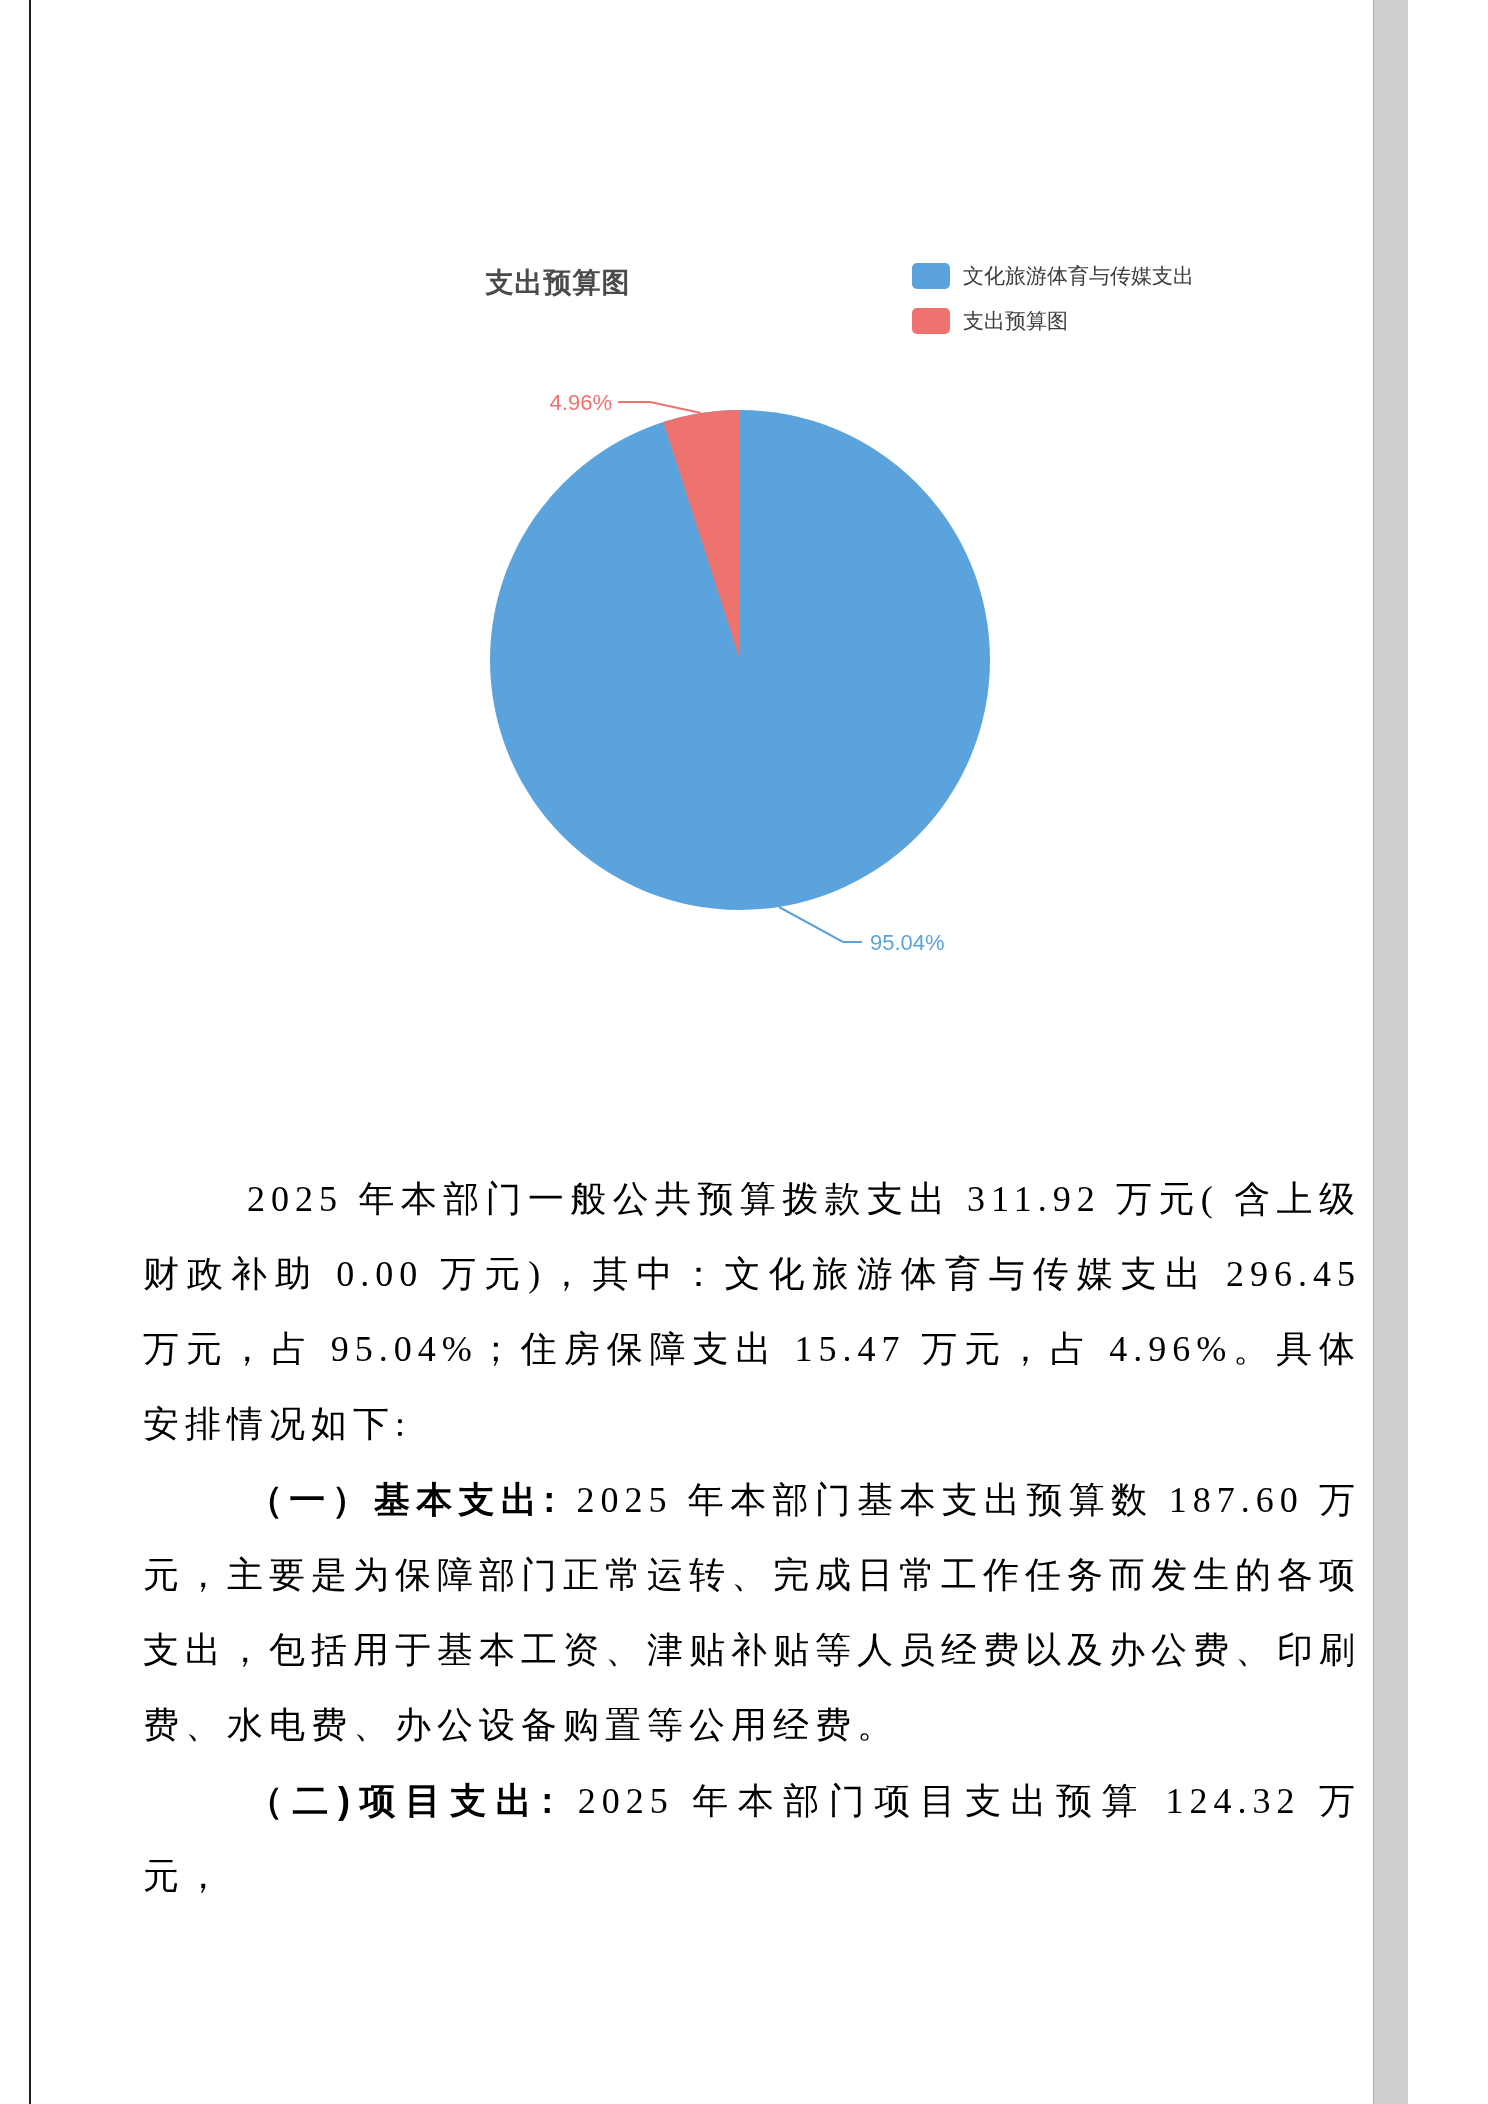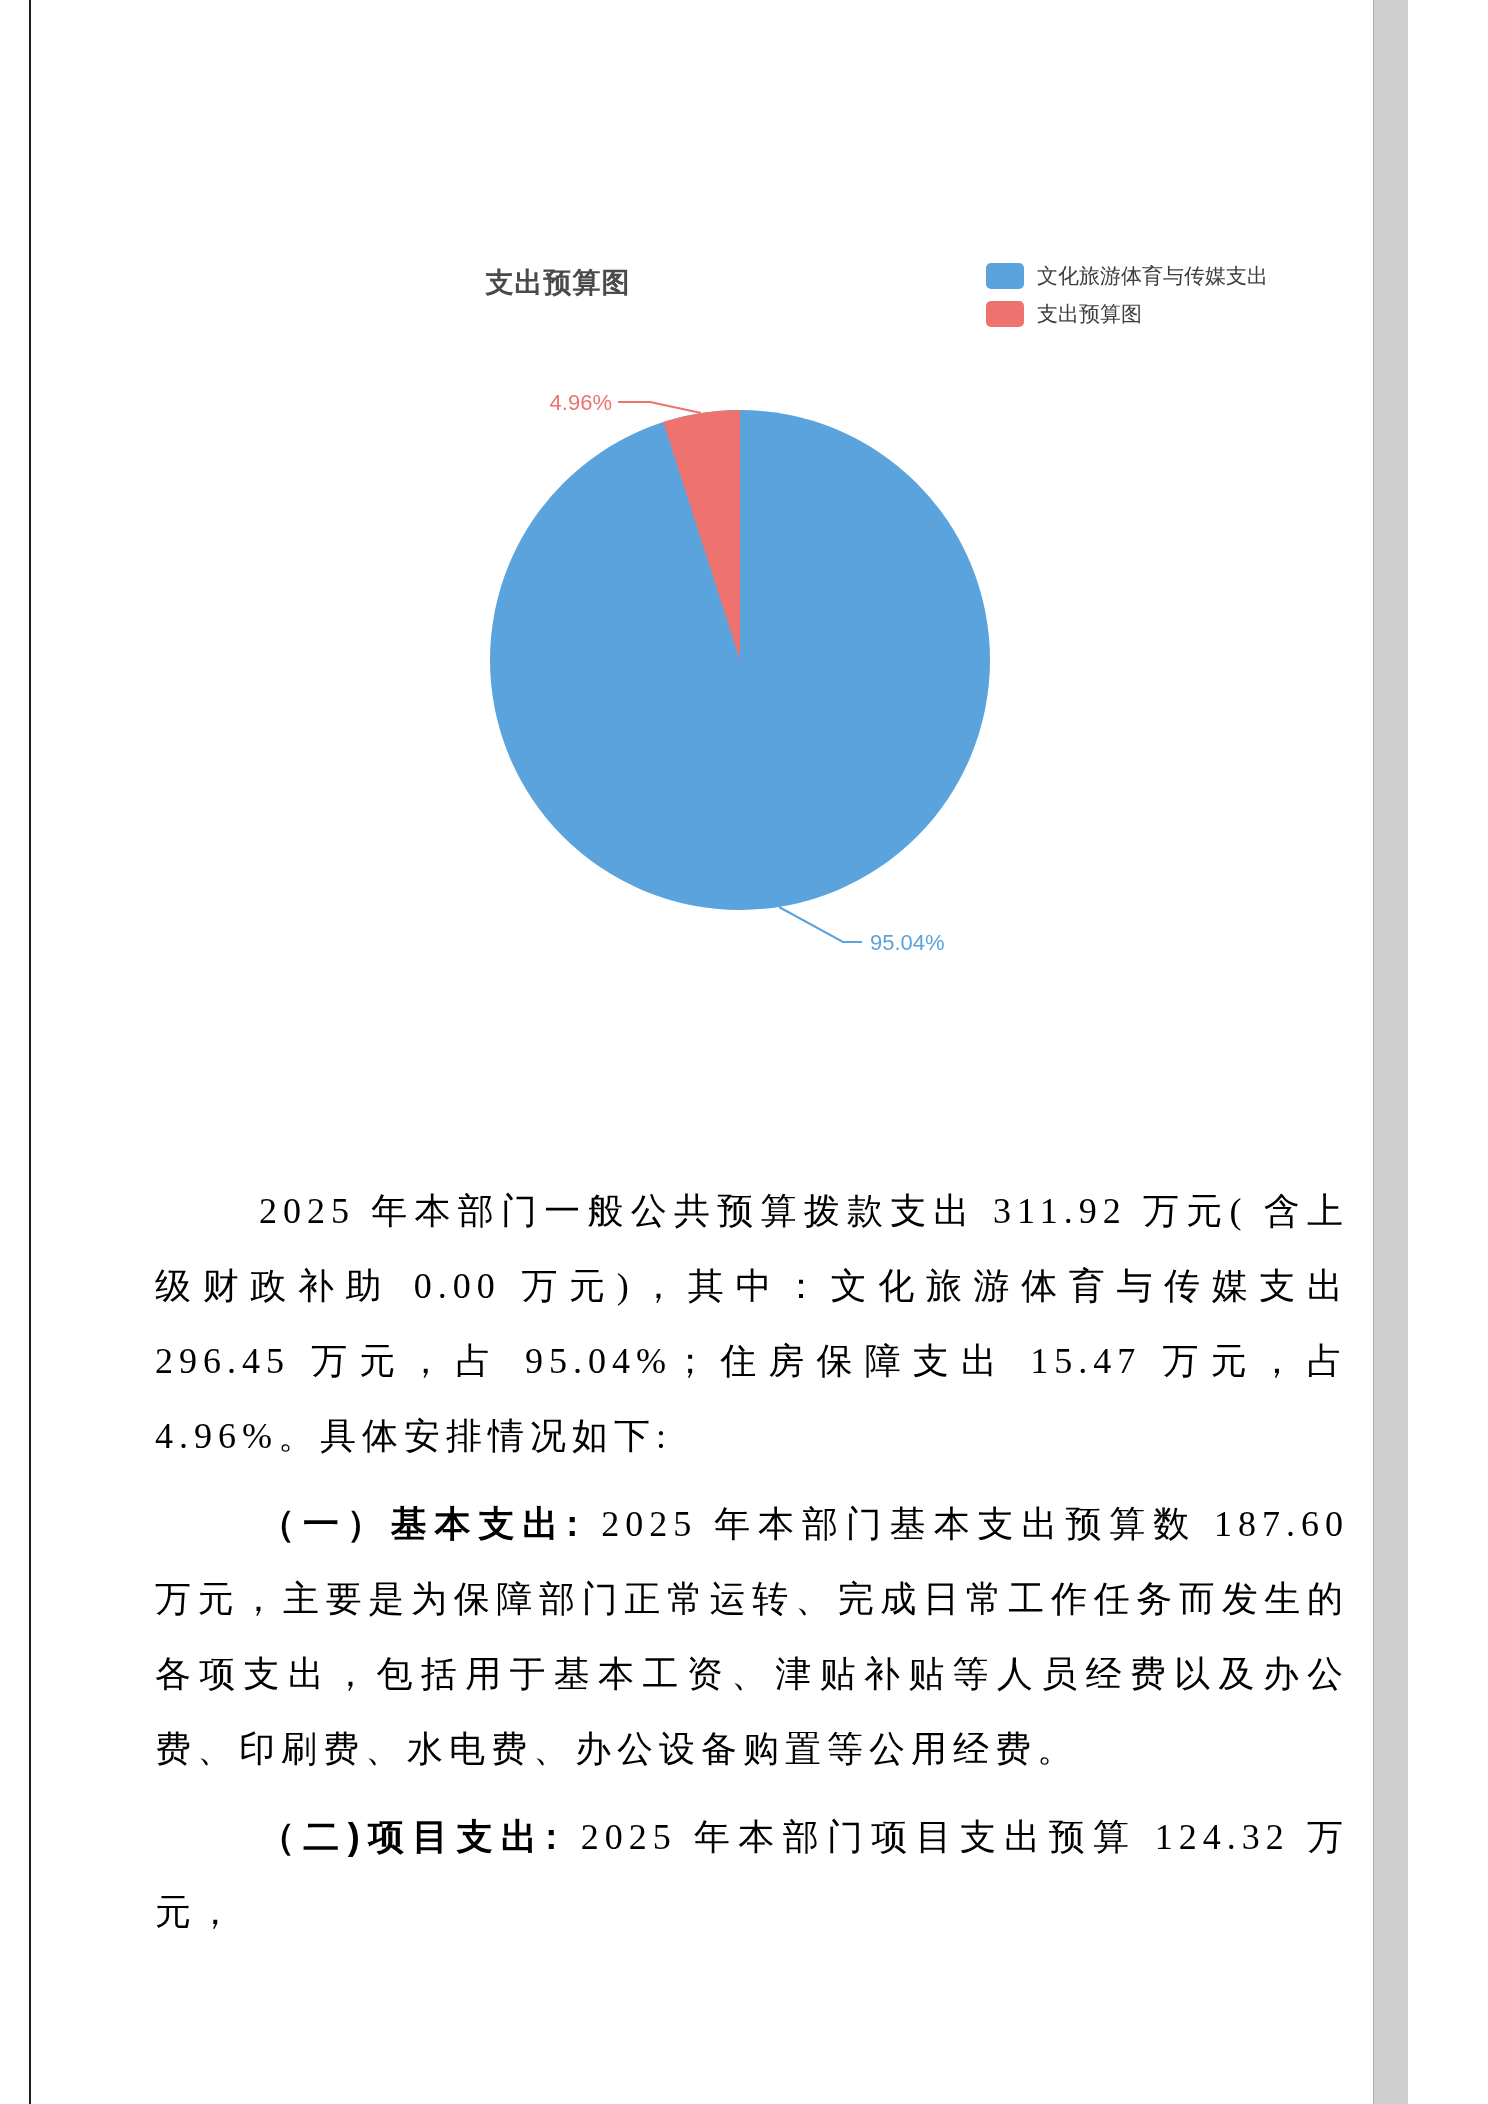--- a/index.html
+++ b/index.html
@@ -12,40 +12,40 @@
   }
   .right-strip {
     position:absolute; right:0; top:0; width:35px; height:2104px;
     background:#cfcfcf; border-left:1px solid #aeaeae; box-sizing:border-box;
   }
   .chart-title {
     position:absolute; left:437px; top:264px; width:242px; text-align:center;
     font-size:28px; font-weight:bold; color:#4a4a4a; letter-spacing:1px;
   }
   .legend {
-    position:absolute; left:986px; top:262px; display:flex; flex-direction:column; gap:10px;
+    position:absolute; left:912px; top:262px; display:flex; flex-direction:column; gap:17px;
   }
   .legend-row { display:flex; align-items:center; gap:13px; }
   .swatch { width:38px; height:26px; border-radius:5px; }
   .swatch-blue { background:#5BA3DD; }
   .swatch-red  { background:#EE736E; }
   .legend-label { font-size:21px; color:#3d3d3d; }
   .pie-svg { position:absolute; left:440px; top:360px; }
   .pie-pct { font-family:"Liberation Sans","DejaVu Sans",sans-serif; font-size:22px; }
   .heading {
     position:absolute; left:252px; top:1092px;
     font-size:38px; font-weight:bold; color:#000; letter-spacing:2px;
   }
   .body-text {
     position:absolute; left:143px; top:1162px; width:1218px;
     font-family:"Liberation Serif","DejaVu Serif",serif;
     font-size:36px; line-height:75px; color:#000;
     text-align:justify; letter-spacing:6px;
   }
-  .body-text p { margin:12px; text-indent:104px; }
+  .body-text p { margin:0; text-indent:104px; }
   .para-label {
     font-weight:bold;
     font-family:"Liberation Sans","DejaVu Sans",sans-serif;
   }
 </style>
 </head>
 <body>
 
 <div class="page">
 

